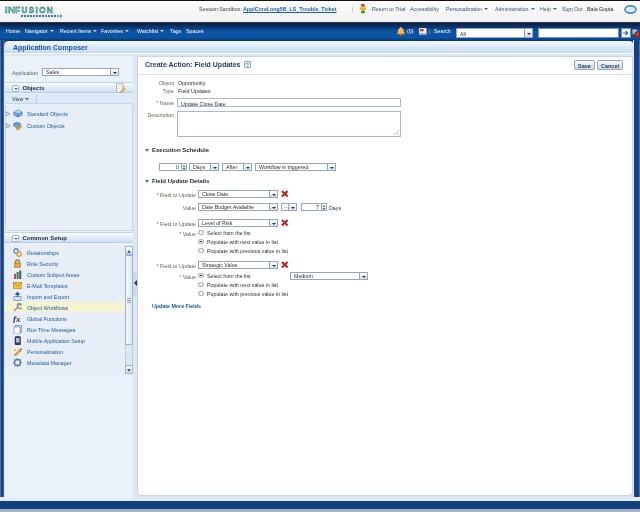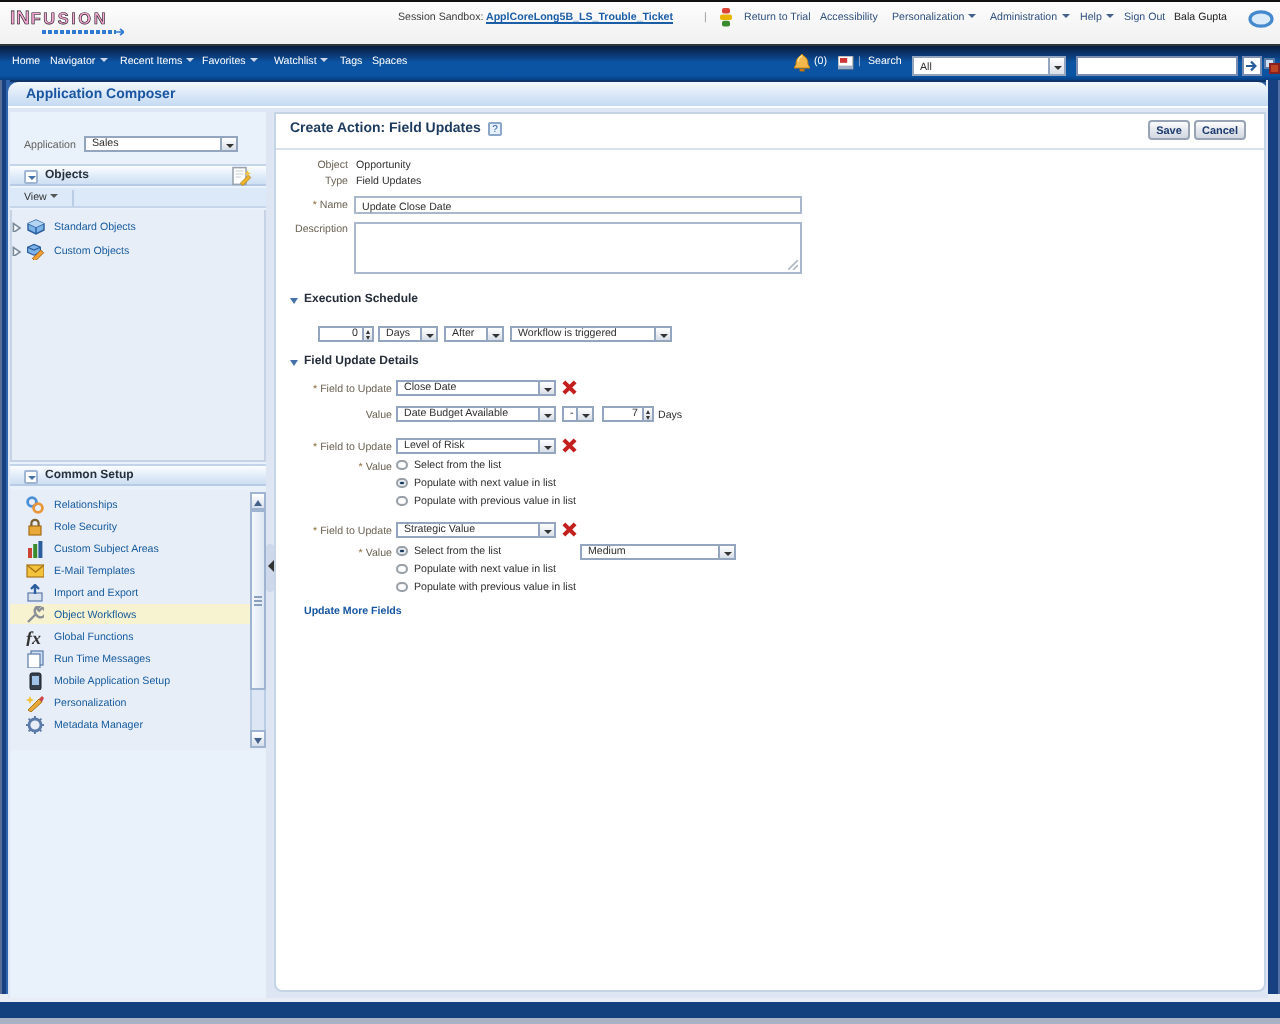--- a/index.html
+++ b/index.html
@@ -2,21 +2,21 @@
 <html><head>
 <meta charset="utf-8">
 <style>
 * {margin:0;padding:0;box-sizing:border-box;}
 html,body {width:640px;height:512px;overflow:hidden;}
 body {font-family:"Liberation Sans",sans-serif;}
 #root {position:relative;width:640px;height:512px;background:#2a5fa8;font-family:"Liberation Sans",sans-serif;}
 .abs {position:absolute;}
 
 #topbar {left:0;top:0;width:640px;height:23px;background:linear-gradient(#fdfdfd,#f0f0f0);border-top:1px solid #111;border-bottom:1px solid #30343c;}
-#logo {left:5px;top:-1px;font-weight:bold;color:#f9a8d4;-webkit-text-stroke:0.3px #14161b;}
+#logo {left:5px;top:-1px;font-weight:bold;color:#5eead4;-webkit-text-stroke:0.3px #14161b;}
 #logo .l1 {font-size:9.5px;letter-spacing:0.4px;}
 #logo .l2 {font-size:8.2px;letter-spacing:1.3px;}
 #logodash {left:21px;top:15px;width:37px;height:2px;background:repeating-linear-gradient(90deg,#2f7bd0 0 2px,#fff0 2px 3px);}
 .toptext {top:6px;font-size:5.3px;color:#30517e;white-space:nowrap;}
 #sesslbl {left:199px;color:#3c3c3c;}
 #sesslink {left:243px;color:#1b5ea8;font-weight:bold;text-decoration:underline;}
 .carat {display:inline-block;width:0;height:0;border-left:2px solid transparent;border-right:2px solid transparent;border-top:2.5px solid #44618c;vertical-align:1px;margin-left:2px;}
 
 #menubar {left:0;top:23px;width:640px;height:17px;background:linear-gradient(#081c3e 0%,#0b3a77 28%,#0b54a4 48%,#0b54a4 86%,#063f85 100%);}
 .mitem {top:28px;font-size:5.3px;color:#fff;white-space:nowrap;}

